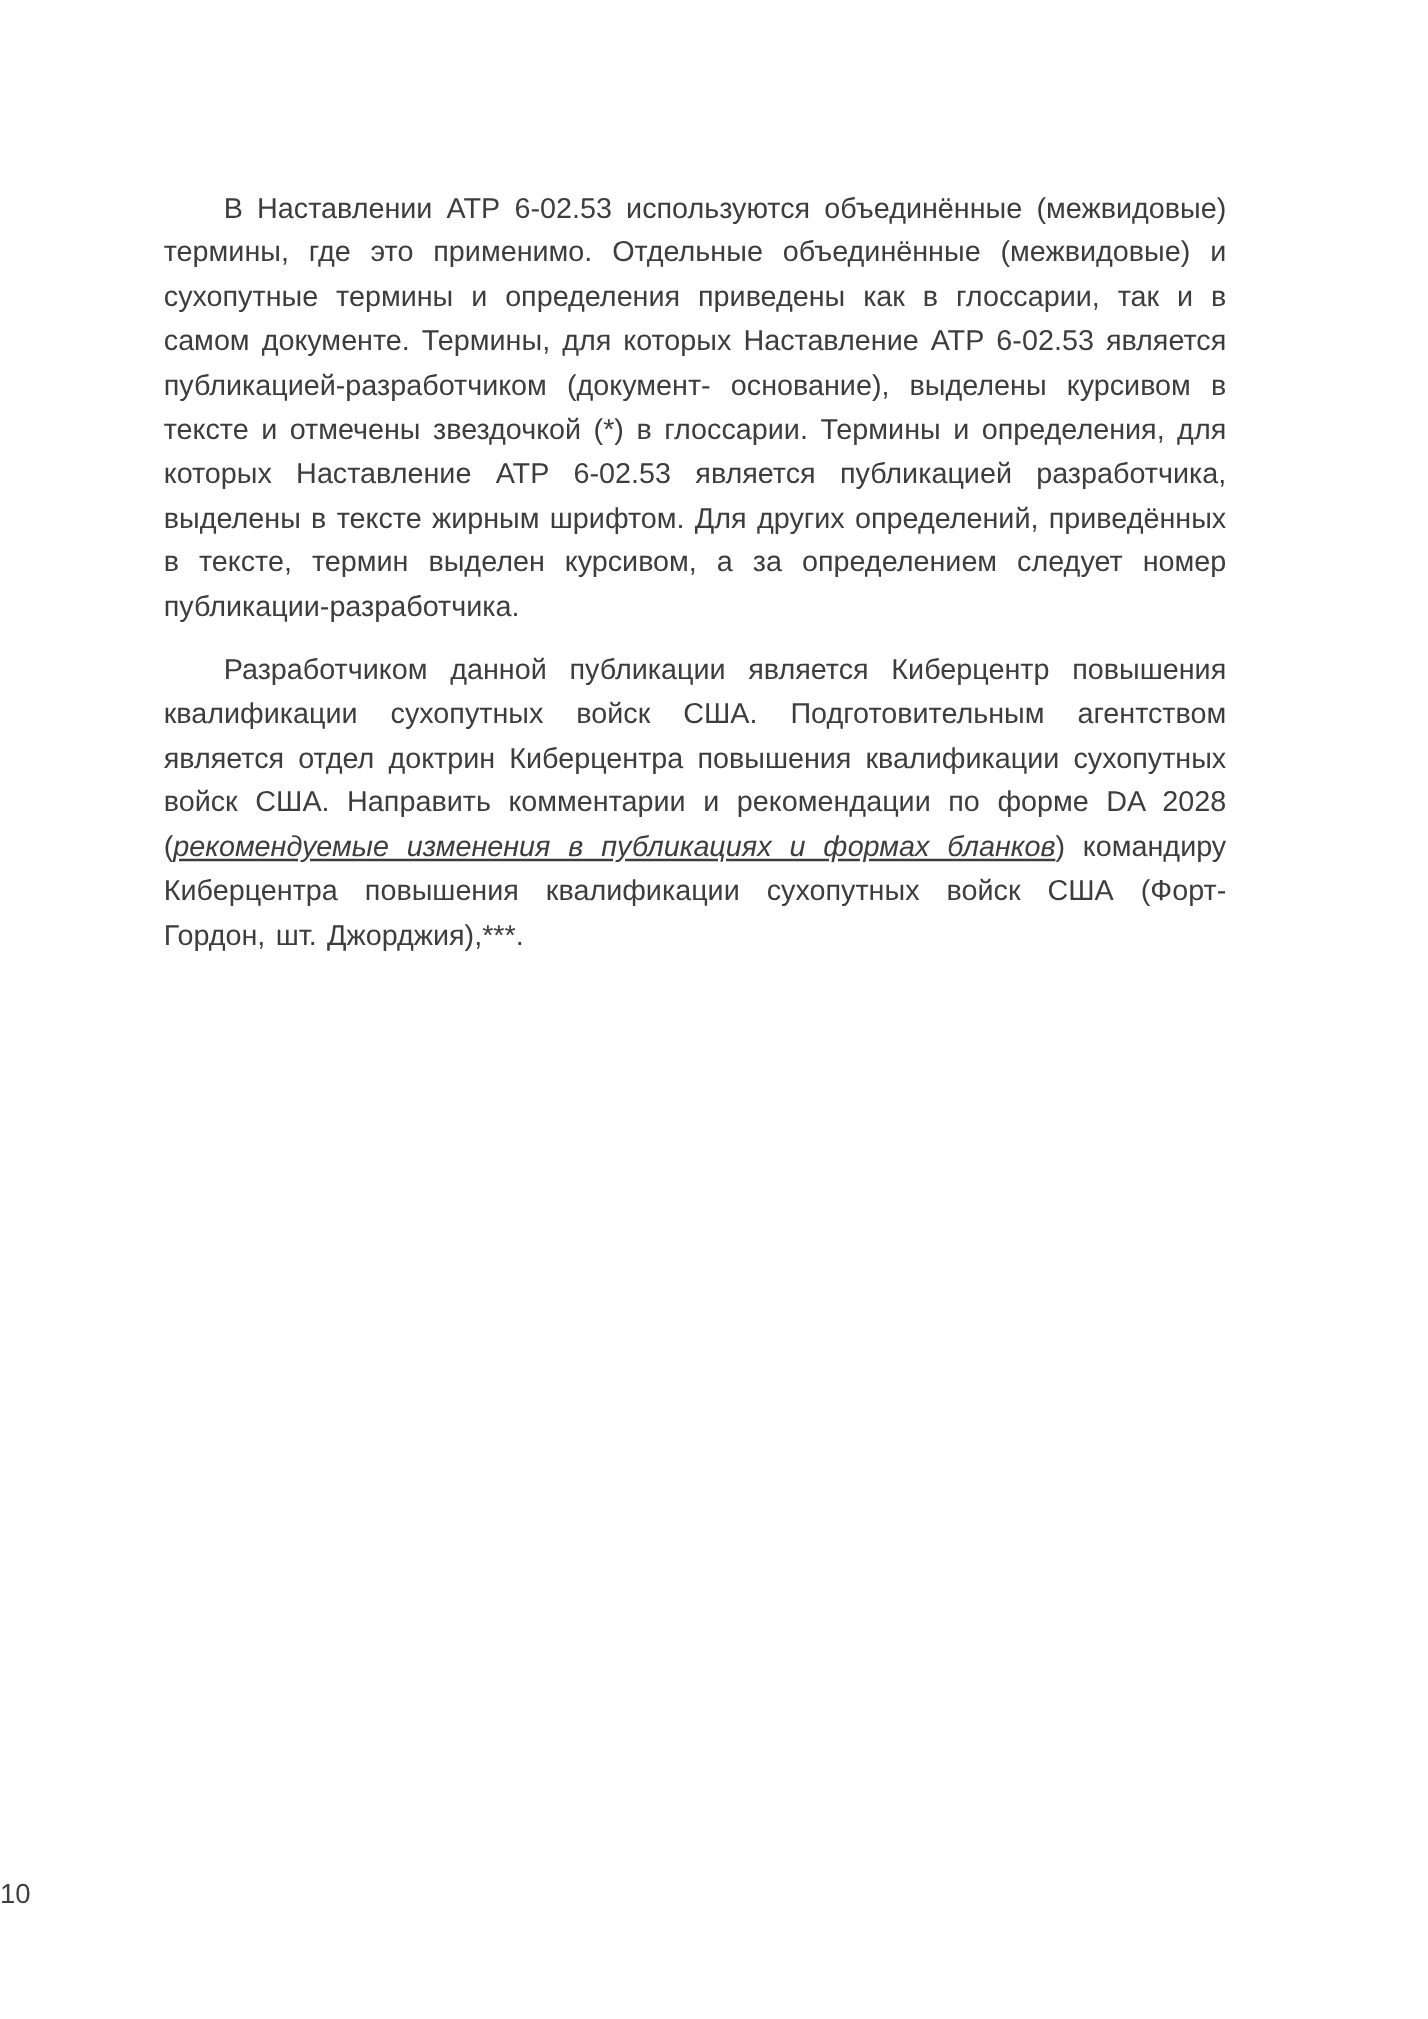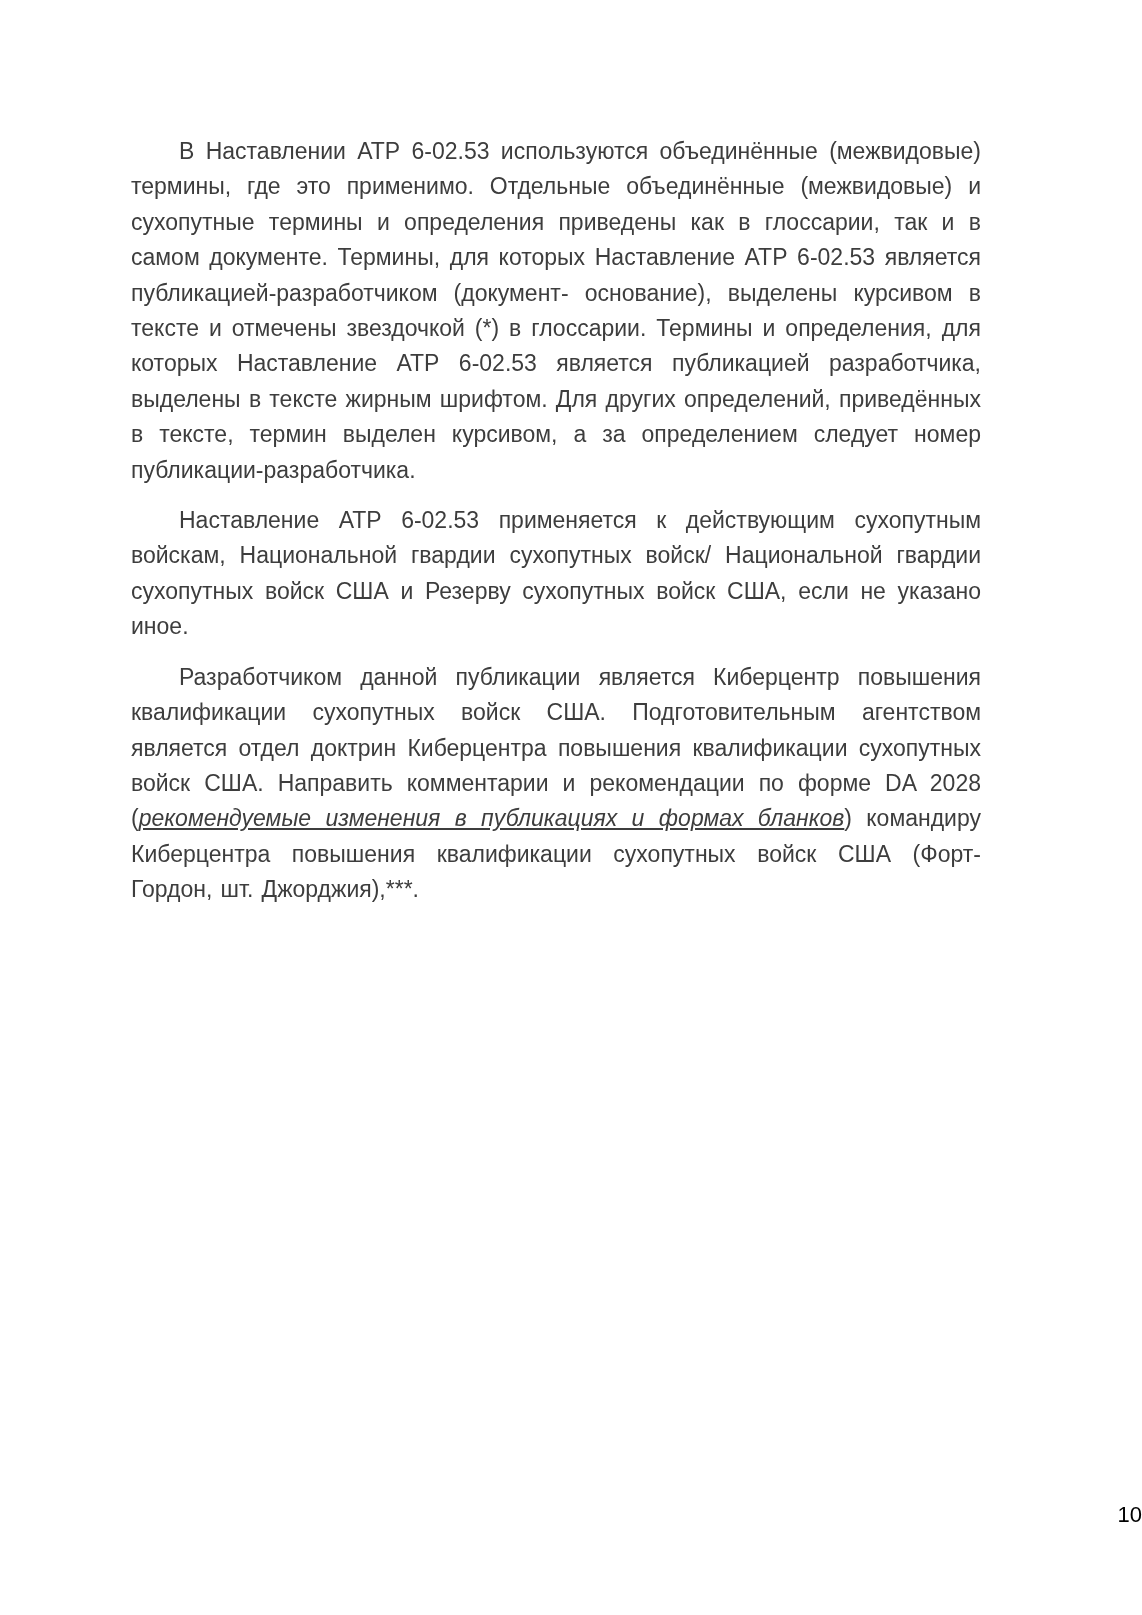--- a/index.html
+++ b/index.html
@@ -12,48 +12,47 @@
     width: 1142px;
     height: 1615px;
     background: #ffffff;
     font-family: "Liberation Sans", sans-serif;
     color: #3d3d3d;
     overflow: hidden;
   }
   .content {
     position: absolute;
     left: 131px;
-    top: 134px;
+    top: 149px;
     width: 850px;
   }
   .para {
     margin: 0 0 15px 0;
     font-size: 23px;
     line-height: 1.54;
     text-align: justify;
     text-indent: 48px;
     word-spacing: 0.08em;
   }
   .italic {
     font-style: italic;
     text-decoration: underline;
   }
   .page-number {
     position: absolute;
     left: 0;
     right: 0;
     top: 1502px;
-    text-align: right;
+    text-align: left;
     font-size: 22px;
-    color: #000000;
+    color: #404040;
   }
 </style>
 </head>
 <body>
 
 <div class="page">
   <div class="content" id="paragraphs">
       <p class="para"><span>В Наставлении АТР 6-02.53 используются объединённые (межвидовые) термины, где это применимо. Отдельные объединённые (межвидовые) и сухопутные термины и определения приведены как в глоссарии, так и в самом документе. Термины, для которых Наставление АТР 6-02.53 является публикацией-разработчиком (документ- основание), выделены курсивом в тексте и отмечены звездочкой (*) в глоссарии. Термины и определения, для которых Наставление АТР 6-02.53 является публикацией разработчика, выделены в тексте жирным шрифтом. Для других определений, приведённых в тексте, термин выделен курсивом, а за определением следует номер публикации-разработчика.</span></p>
-      <p class="para"><span>Наставление АТР 6-02.53 применяется к действующим сухопутным войскам, Национальной гвардии сухопутных войск/ Национальной гвардии сухопутных войск США и Резерву сухопутных войск США, если не указано иное.</span></p>
       <p class="para"><span>Разработчиком данной публикации является Киберцентр повышения квалификации сухопутных войск США. Подготовительным агентством является отдел доктрин Киберцентра повышения квалификации сухопутных войск США. Направить комментарии и рекомендации по форме DA 2028 (</span><span class="italic">рекомендуемые изменения в публикациях и формах бланков</span><span>) командиру Киберцентра повышения квалификации сухопутных войск США (Форт-Гордон, шт. Джорджия),***.</span></p>
     </div>
   <div class="page-number">10</div>
 </div>
 
 </body></html>

